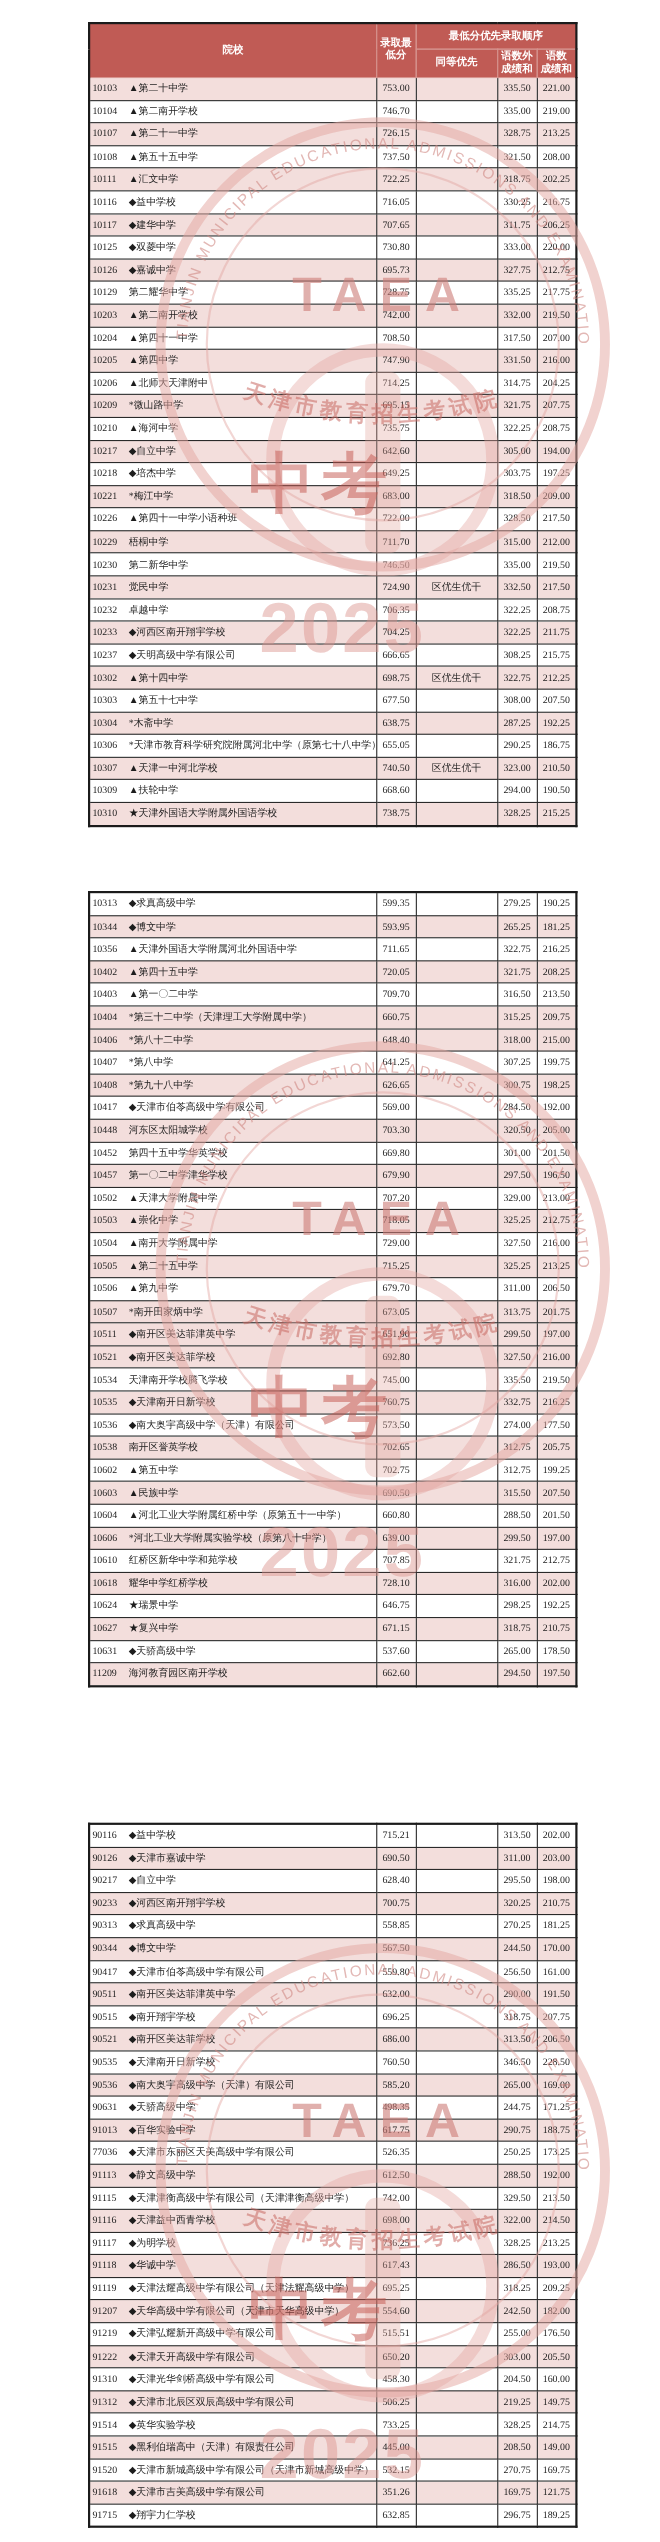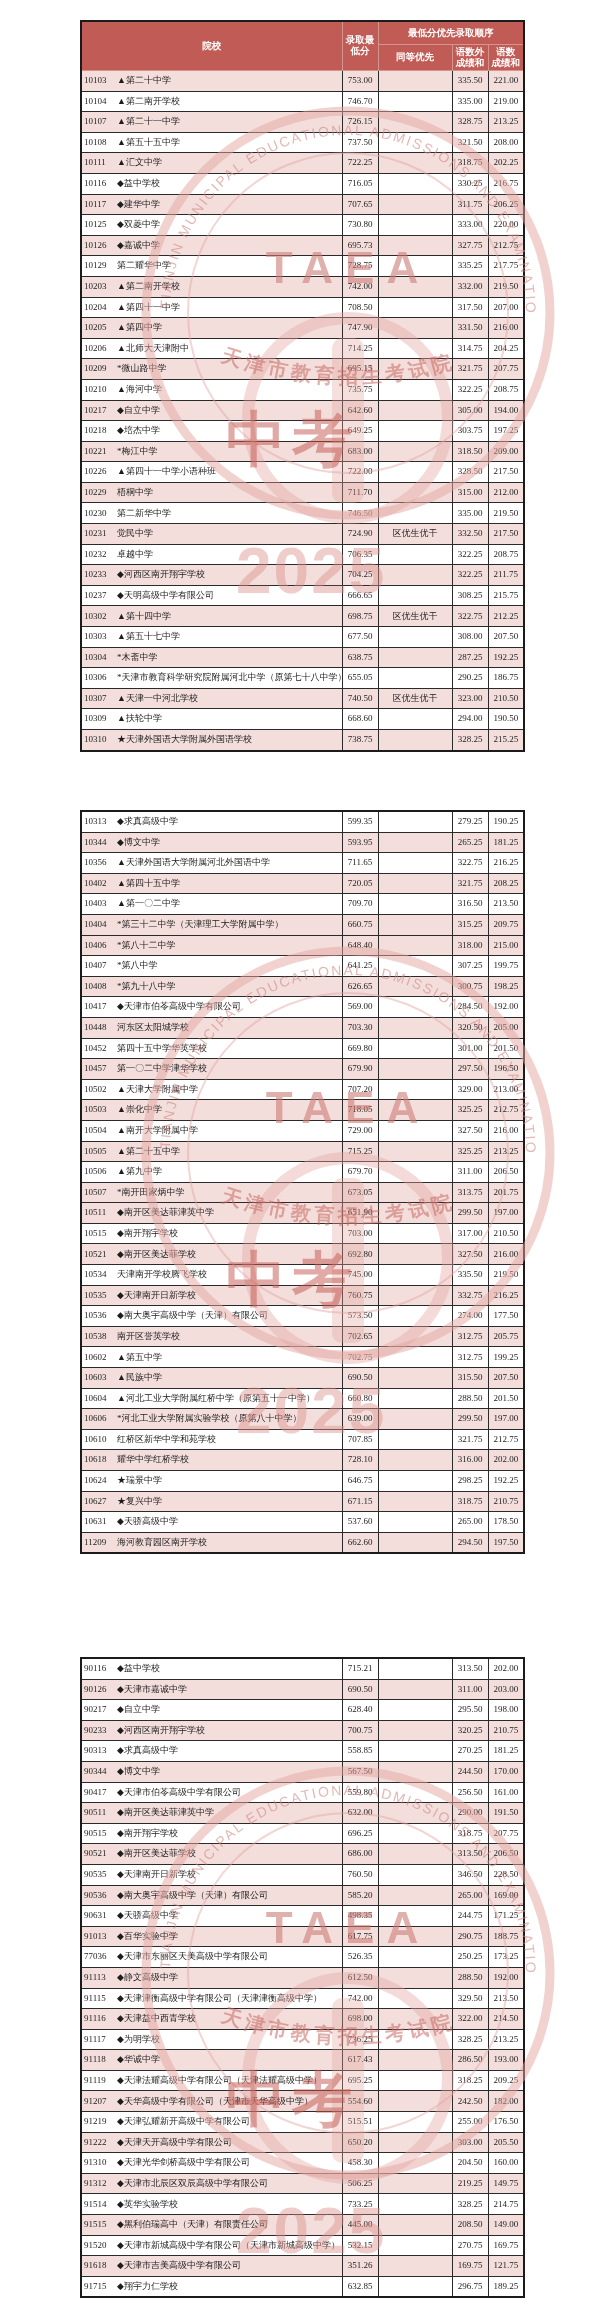--- a/index.html
+++ b/index.html
@@ -20,21 +20,21 @@
   #block3{top:1657px}
   col.c1{width:261px}col.c2{width:36px}col.c3{width:74px}col.c4{width:36px}col.c5{width:36px}
   thead th{
     background:var(--header_bg);color:var(--header_text);
     border:1px solid var(--header_border);
     font-weight:bold;font-size:9.5px;line-height:1.15;
     padding:1px 0;text-align:center;vertical-align:middle;
   }
   thead tr.h1 th{height:20px}
   thead tr.h2 th{height:23px}
-  .pre{white-space:pre-line;}
+  .pre{white-space:pre-line;font-family:Liberation Mono, monospace;}
   tbody td{
     border:1px solid var(--border_dark);
     height:19.6px;padding:0 2px;line-height:1.05;
     background:var(--row_white);vertical-align:middle;
     overflow:hidden;white-space:nowrap;
   }
   tbody tr.pink td{background:var(--row_pink);}
   td.c-school{text-align:left;}
   td.c-num{text-align:center;}
   .code{display:inline-block;width:33px;}
@@ -506,27 +506,20 @@
         <td class="c-num">313.75</td>
         <td class="c-num">201.75</td>
       </tr>
       <tr class="pink">
         <td class="c-school"><span class="code">10511</span><span class="marker">◆</span><span>南开区美达菲津英中学</span></td>
         <td class="c-num">651.90</td>
         <td class="c-num"></td>
         <td class="c-num">299.50</td>
         <td class="c-num">197.00</td>
       </tr>
-      <tr>
-        <td class="c-school"><span class="code">10515</span><span class="marker">◆</span><span>南开翔宇学校</span></td>
-        <td class="c-num">703.00</td>
-        <td class="c-num"></td>
-        <td class="c-num">317.00</td>
-        <td class="c-num">210.50</td>
-      </tr>
       <tr class="pink">
         <td class="c-school"><span class="code">10521</span><span class="marker">◆</span><span>南开区美达菲学校</span></td>
         <td class="c-num">692.80</td>
         <td class="c-num"></td>
         <td class="c-num">327.50</td>
         <td class="c-num">216.00</td>
       </tr>
       <tr>
         <td class="c-school"><span class="code">10534</span><span>天津南开学校腾飞学校</span></td>
         <td class="c-num">745.00</td>

